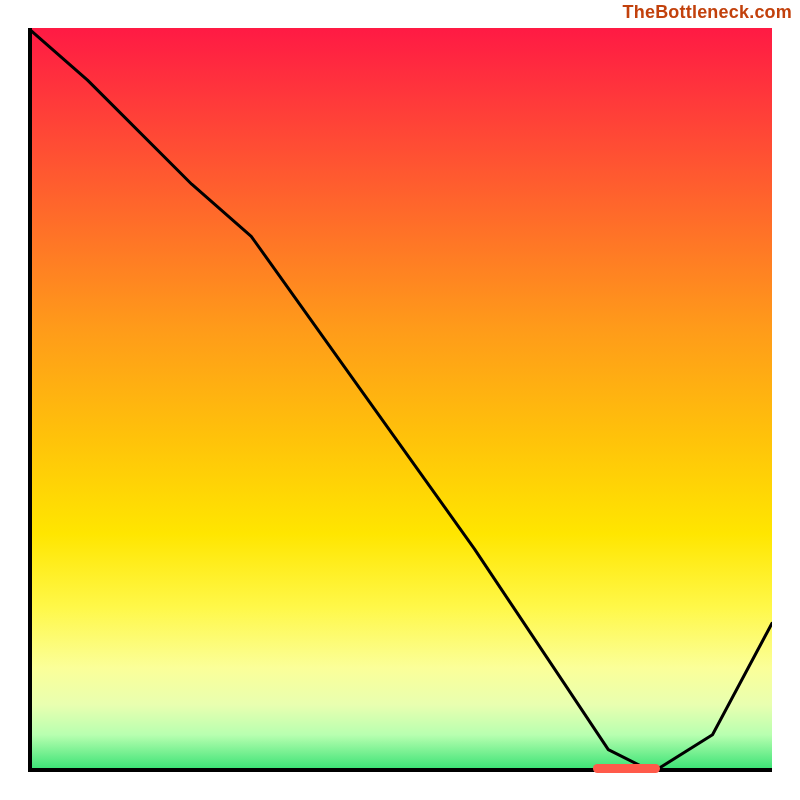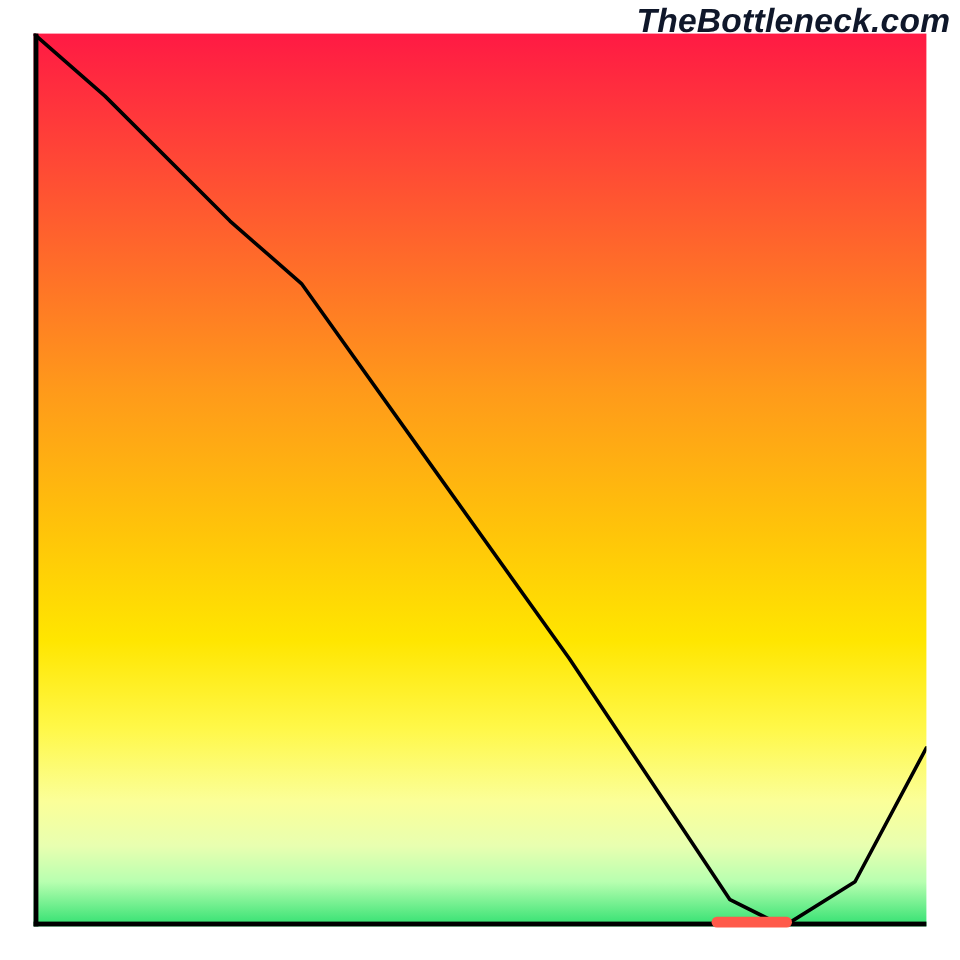--- a/index.html
+++ b/index.html
@@ -13,26 +13,25 @@
   }
   .wrap {
     position: relative;
     width: 800px;
     height: 800px;
   }
   .watermark {
     position: absolute;
     top: 2px;
     right: 8px;
-    font-size: 28px;
+    font-size: 18px;
     font-weight: bold;
-    color: #0f172a;
+    color: #c2410c;
     letter-spacing: 0.2px;
     user-select: none;
-    font-style: italic;
   }
   .plot {
     position: absolute;
     left: 28px;
     top: 28px;
     width: 744px;
     height: 744px;
     
     background: linear-gradient(
       to bottom,

